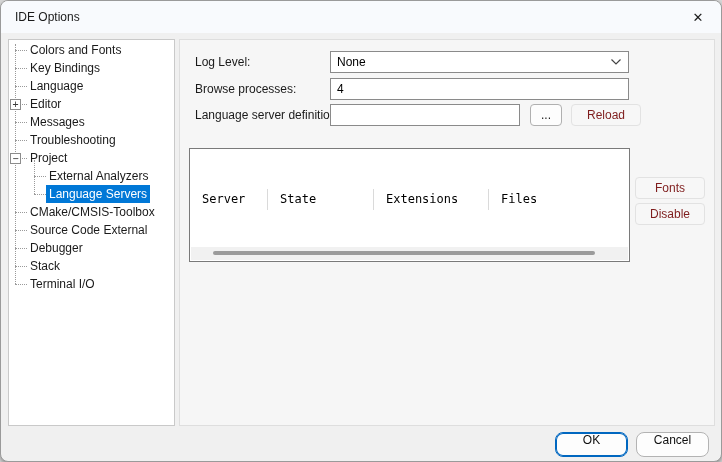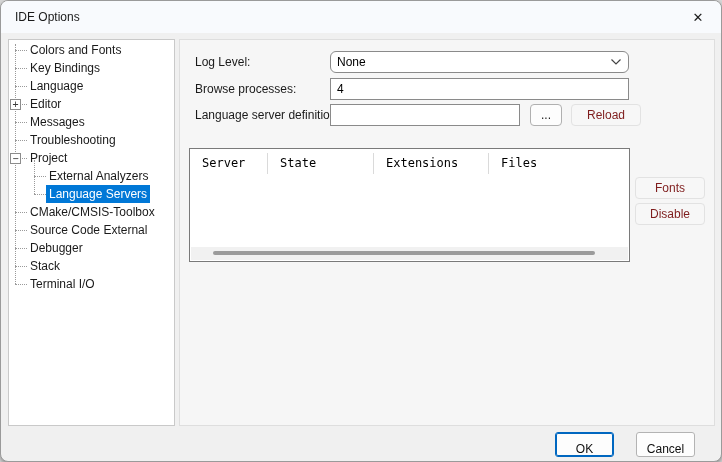--- a/index.html
+++ b/index.html
@@ -44,52 +44,52 @@
   .right-panel {
     position: absolute; left: 178px; top: 38px; width: 536px; height: 387px;
     background: #f6f6f6; border: 1px solid #dedede;
   }
   .field-label { position: absolute; left: 15px; height: 22px; line-height: 22px; }
   .textbox, .combobox {
     position: absolute; height: 22px; background: #fff;
     border: 1px solid #8a8a8a; font-size: 12px; padding: 0 6px;
     font-family: "Liberation Sans", sans-serif; color: #000;
   }
-  .combobox { display: flex; align-items: center; justify-content: space-between; border-radius: 6px; }
+  .combobox { display: flex; align-items: center; justify-content: space-between; }
   .btn {
     position: absolute; height: 22px; border-radius: 4px; font-size: 12px;
     display: flex; align-items: center; justify-content: center;
     background: #fdfdfd; border: 1px solid #b0b0b0; color: #1a1a1a; cursor: default;
   }
   .btn.disabled { background: #f7f7f7; border-color: #e2e2e2; color: #7f1d1d; text-align: center; }
   
   .server-table {
     position: absolute; left: 9px; top: 108px; width: 441px; height: 114px;
     background: #fff; border: 1px solid #7a7a7a; overflow: hidden;
     font-family: "DejaVu Sans Mono", monospace; font-size: 12px; color: #000;
   }
   .tbl-row { display: flex; }
-  .tbl-row.header { height: 25px; padding-top: 4px; }
+  .tbl-row.header { height: 25px; padding-top: 4px; margin-top: 36px; }
   .tbl-row.data { height: 20px; }
   .tbl-cell { padding-left: 12px; line-height: 20px; white-space: nowrap; overflow: hidden; }
   .tbl-row.header .tbl-cell { line-height: 21px; }
   .tbl-row.header .tbl-cell:not(:last-child) { border-right: 1px solid #dadada; }
   .col-0 { width: 78px; } .col-1 { width: 106px; } .col-2 { width: 115px; } .col-3 { flex: 1; }
   .hscrollbar {
     position: absolute; left: 1px; right: 1px; bottom: 1px; height: 13px;
     background: #f1f1f1;
   }
   .hscroll-thumb {
     position: absolute; left: 22px; width: 382px; top: 4px; height: 4px;
     background: #9b9b9b; border-radius: 2px;
   }
   
   .footer-btn {
-    position: absolute; top: 431px; width: 59px; height: 25px; border-radius: 3px;
-    background: #fdfdfd; display: flex; align-items: flex-end; justify-content: center;
+    position: absolute; top: 431px; width: 73px; height: 25px; border-radius: 8px;
+    background: #fdfdfd; display: flex; align-items: flex-start; justify-content: center;
     font-size: 12px; color: #0f0f0f; cursor: default;
   }
   .ok-btn { left: 554px; border: 1px solid var(--accent, #0067c0); box-shadow: inset 0 0 0 1px var(--accent, #0067c0); }
   .cancel-btn { left: 635px; border: 1px solid #b3b3b3; }
   .chev svg { display: block; }
 </style>
 </head>
 <body>
 
 <div class="window">

